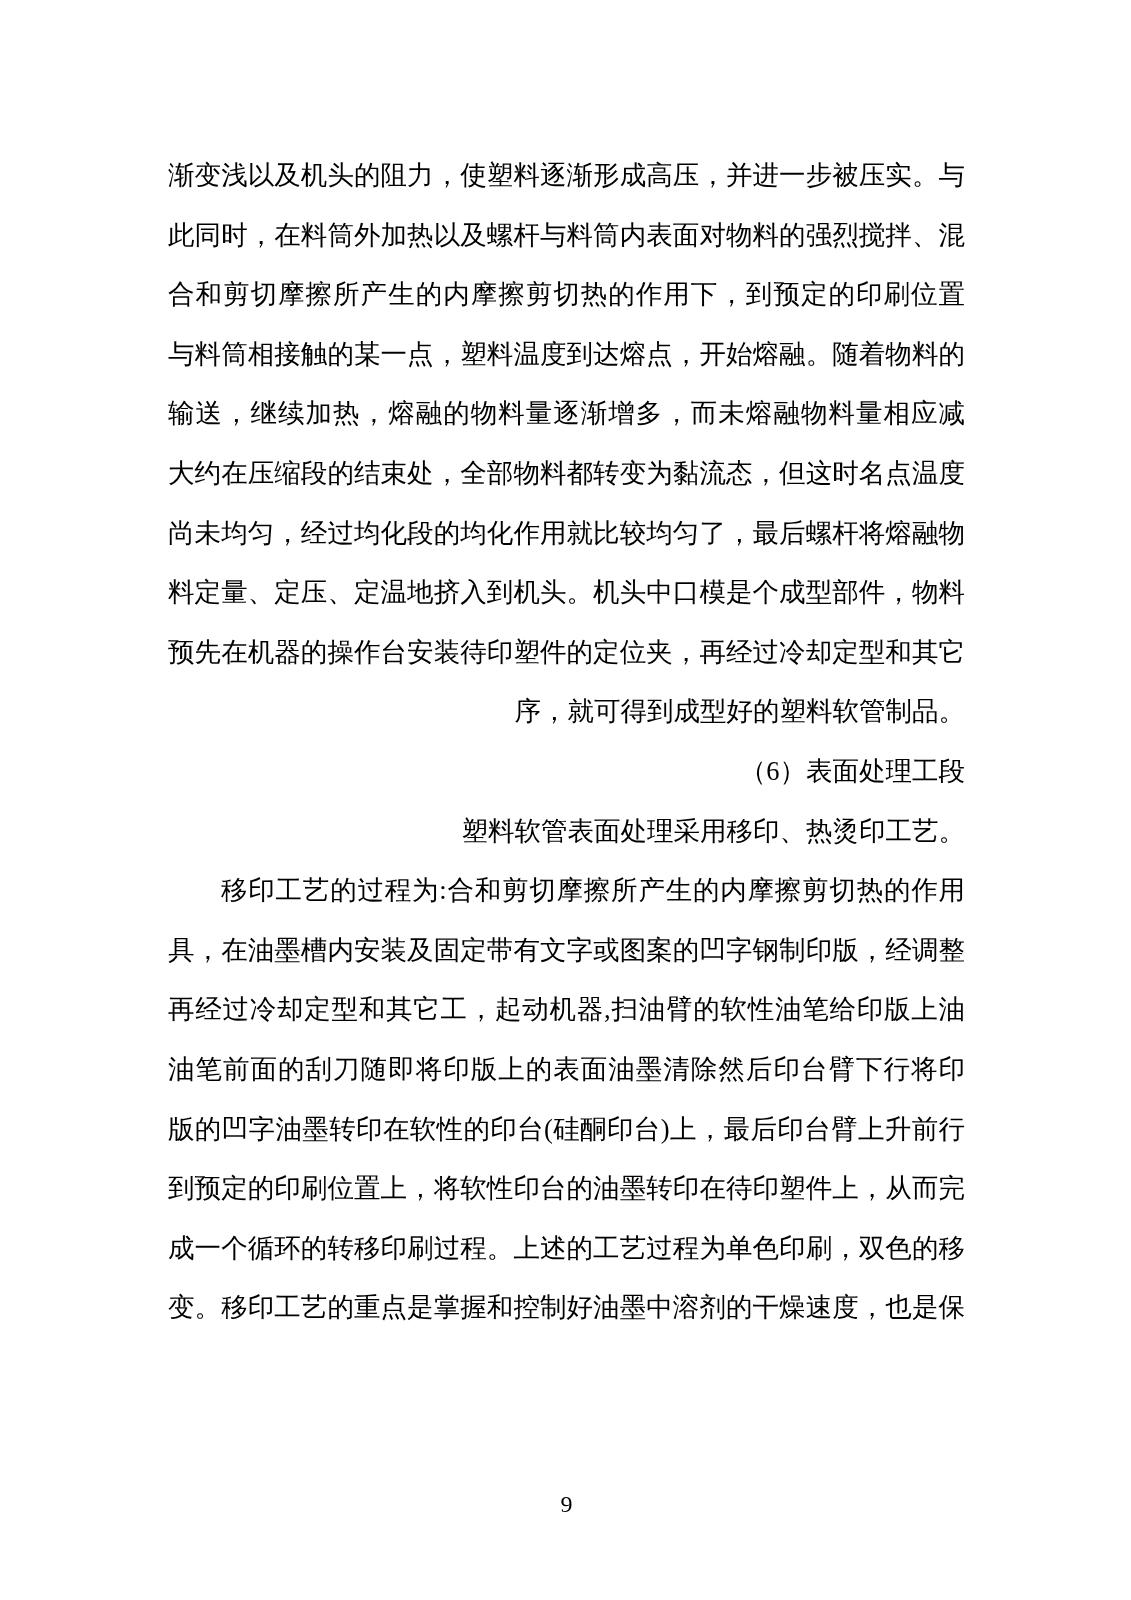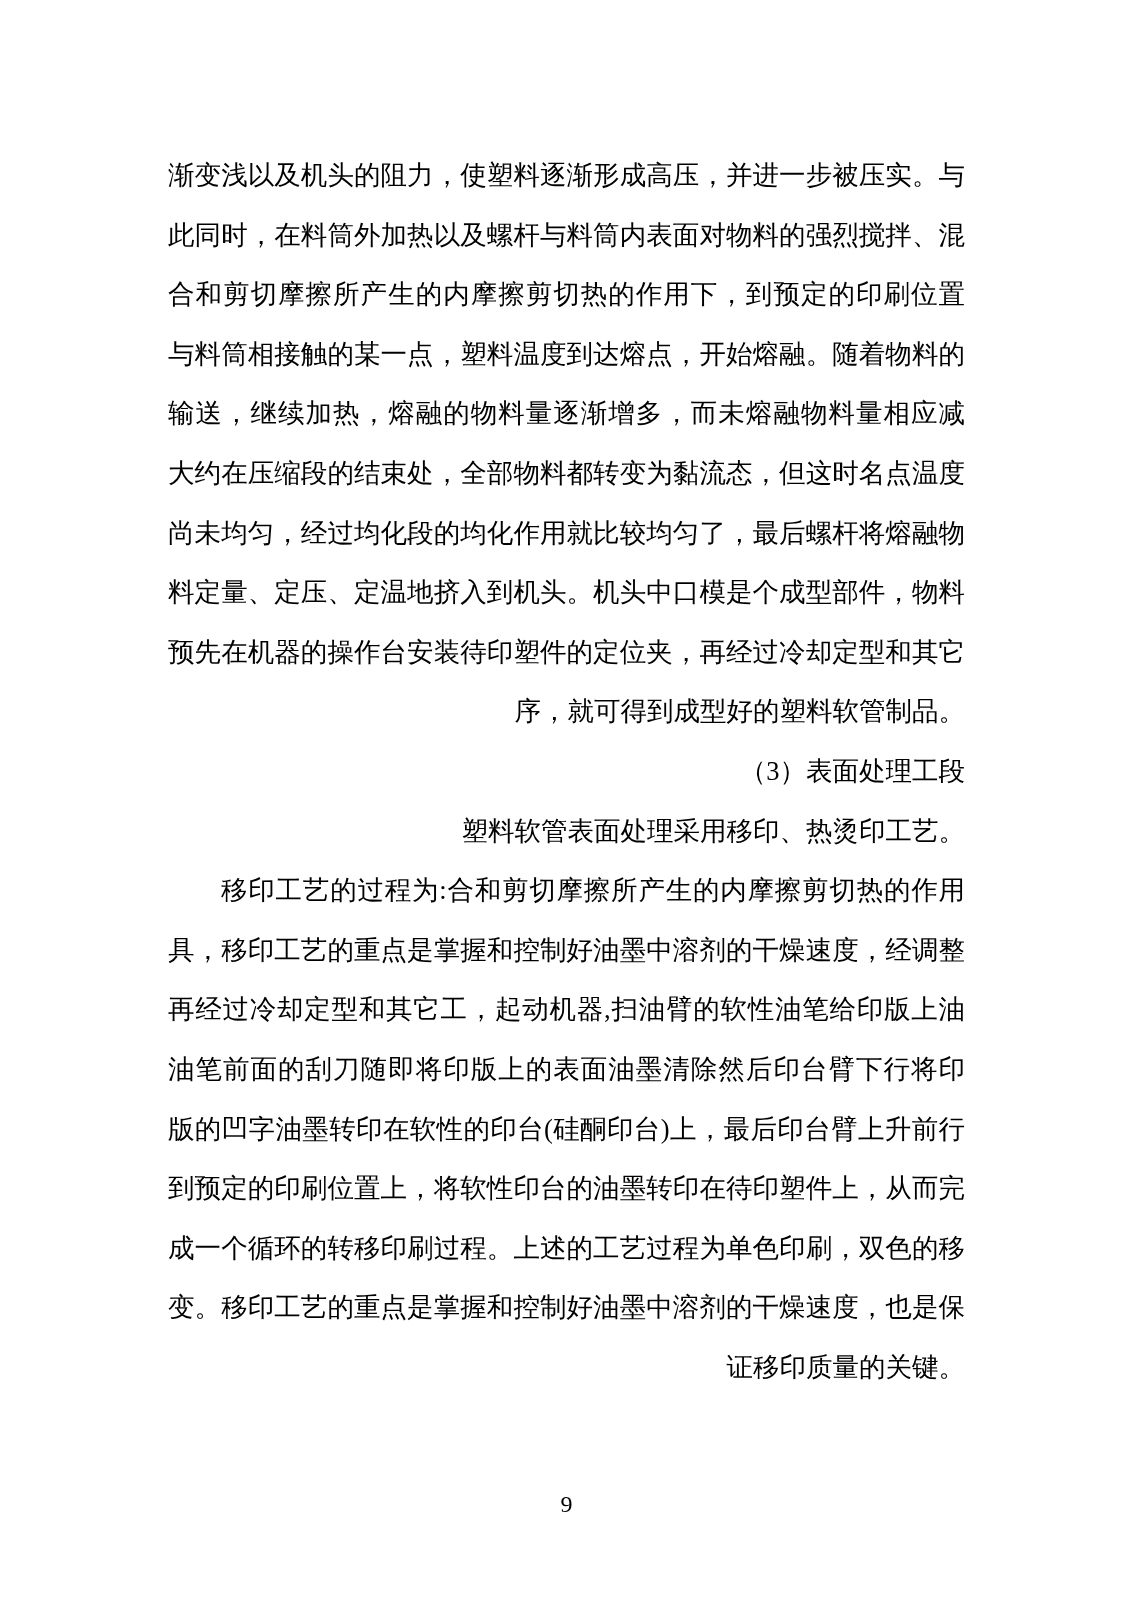--- a/index.html
+++ b/index.html
@@ -62,26 +62,25 @@
   <div class="line j">渐变浅以及机头的阻力，使塑料逐渐形成高压，并进一步被压实。与</div>
       <div class="line j">此同时，在料筒外加热以及螺杆与料筒内表面对物料的强烈搅拌、混</div>
       <div class="line j">合和剪切摩擦所产生的内摩擦剪切热的作用下，到预定的印刷位置上，</div>
       <div class="line j">与料筒相接触的某一点，塑料温度到达熔点，开始熔融。随着物料的</div>
       <div class="line j">输送，继续加热，熔融的物料量逐渐增多，而未熔融物料量相应减少。</div>
       <div class="line j">大约在压缩段的结束处，全部物料都转变为黏流态，但这时名点温度</div>
       <div class="line j">尚未均匀，经过均化段的均化作用就比较均匀了，最后螺杆将熔融物</div>
       <div class="line j">料定量、定压、定温地挤入到机头。机头中口模是个成型部件，物料</div>
       <div class="line j">预先在机器的操作台安装待印塑件的定位夹，再经过冷却定型和其它工</div>
       <div class="line">序，就可得到成型好的塑料软管制品。</div>
-      <div class="line ind">（3）表面处理工段</div>
+      <div class="line ind">（6）表面处理工段</div>
       <div class="line ind">塑料软管表面处理采用移印、热烫印工艺。</div>
       <div class="line j ind">移印工艺的过程为:合和剪切摩擦所产生的内摩擦剪切热的作用下</div>
-      <div class="line j">具，移印工艺的重点是掌握和控制好油墨中溶剂的干燥速度，经调整</div>
+      <div class="line j">具，在油墨槽内安装及固定带有文字或图案的凹字钢制印版，经调整</div>
       <div class="line j">再经过冷却定型和其它工，起动机器,扫油臂的软性油笔给印版上油墨,</div>
       <div class="line j">油笔前面的刮刀随即将印版上的表面油墨清除然后印台臂下行将印</div>
       <div class="line j">版的凹字油墨转印在软性的印台(硅酮印台)上，最后印台臂上升前行</div>
       <div class="line j">到预定的印刷位置上，将软性印台的油墨转印在待印塑件上，从而完</div>
       <div class="line j">成一个循环的转移印刷过程。上述的工艺过程为单色印刷，双色的移</div>
       <div class="line j">变。移印工艺的重点是掌握和控制好油墨中溶剂的干燥速度，也是保</div>
-      <div class="line">证移印质量的关键。</div>
     </div>
   <div class="pageno">9</div>
 </div>
 
 </body></html>

